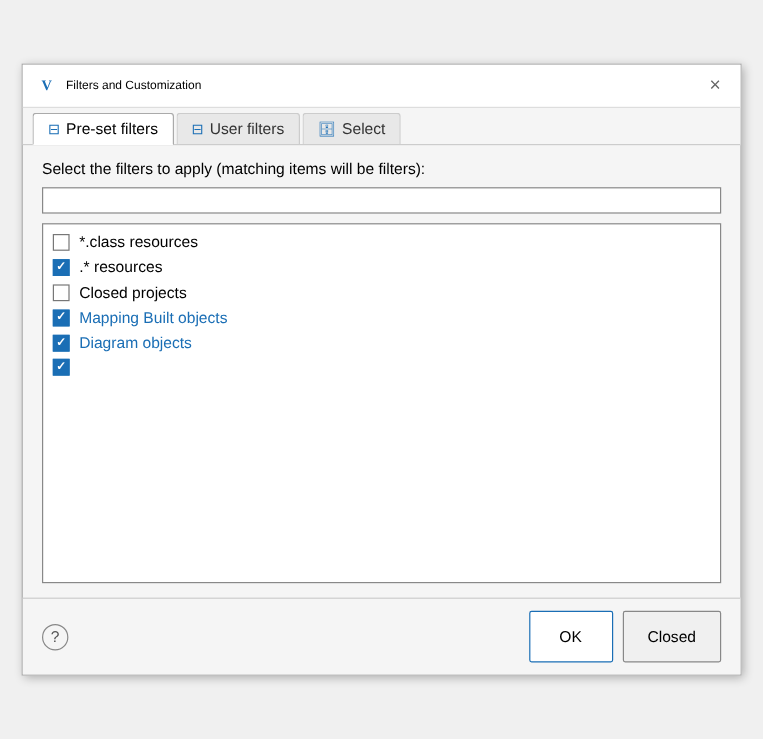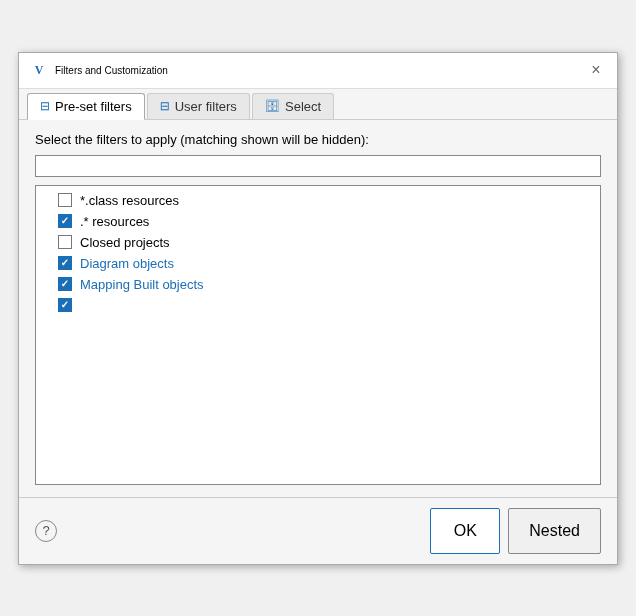--- a/index.html
+++ b/index.html
@@ -121,21 +121,21 @@
       outline: none;
       background: #fff;
       height: 22px;
     }
 
     .list-container {
       border: 1px solid #888;
       background: #fff;
       flex: 1;
       min-height: 300px;
-      padding: 4px 14px;
+      padding: 4px 0;
       overflow-y: auto;
     }
 
     .list-item {
       display: flex;
       align-items: center;
       padding: 3px 8px;
       gap: 8px;
       cursor: pointer;
     }
@@ -199,21 +199,21 @@
     .footer-buttons {
       display: flex;
       gap: 8px;
     }
 
     .btn {
       padding: 13px 20px;
       border: 1px solid #888;
       background: #f0f0f0;
       cursor: pointer;
-      font-size: 16px;
+      font-size: 13px;
       min-width: 70px;
       border-radius: 2px;
     }
 
     .btn.primary {
       background: #fff;
       border: 1px solid #1a6eb5;
       color: #000;
     }
 
@@ -252,21 +252,21 @@
       <span class="tab-icon">⊟</span>
       <span>User filters</span>
     </div>
     <div class="tab">
       <span class="tab-icon">🗄</span>
       <span>Select</span>
     </div>
   </div>
 
   <div class="dialog-body">
-    <div class="instruction-text">Select the filters to apply (matching shown will be hidden):</div>
+    <div class="instruction-text">Select the filters to apply (matching items will be filters):</div>
     <input class="search-input" type="text" value="" style="">
 
     <div class="list-container">
 
       <div class="list-item">
         <div class="checkbox"></div>
         <span class="item-label">*.class resources</span>
       </div>
 
       <div class="list-item">
@@ -274,35 +274,35 @@
         <span class="item-label">.* resources</span>
       </div>
 
       <div class="list-item">
         <div class="checkbox"></div>
         <span class="item-label">Closed projects</span>
       </div>
 
       <div class="list-item">
         <div class="checkbox checked"></div>
+        <span class="item-label blue">Mapping Built objects</span>
+      </div>
+
+      <div class="list-item">
+        <div class="checkbox checked"></div>
         <span class="item-label blue">Diagram objects</span>
-      </div>
-
-      <div class="list-item">
-        <div class="checkbox checked"></div>
-        <span class="item-label blue">Mapping Built objects</span>
       </div>
 
 
       <div class="list-item">
         <div class="checkbox checked"></div>
       </div>
     </div>
   </div>
 
   <div class="dialog-footer">
     <button class="help-btn">?</button>
     <div class="footer-buttons">
       <button class="btn primary">OK</button>
-      <button class="btn">Nested</button>
+      <button class="btn">Closed</button>
     </div>
   </div>
 </div>
 
 </body></html>

